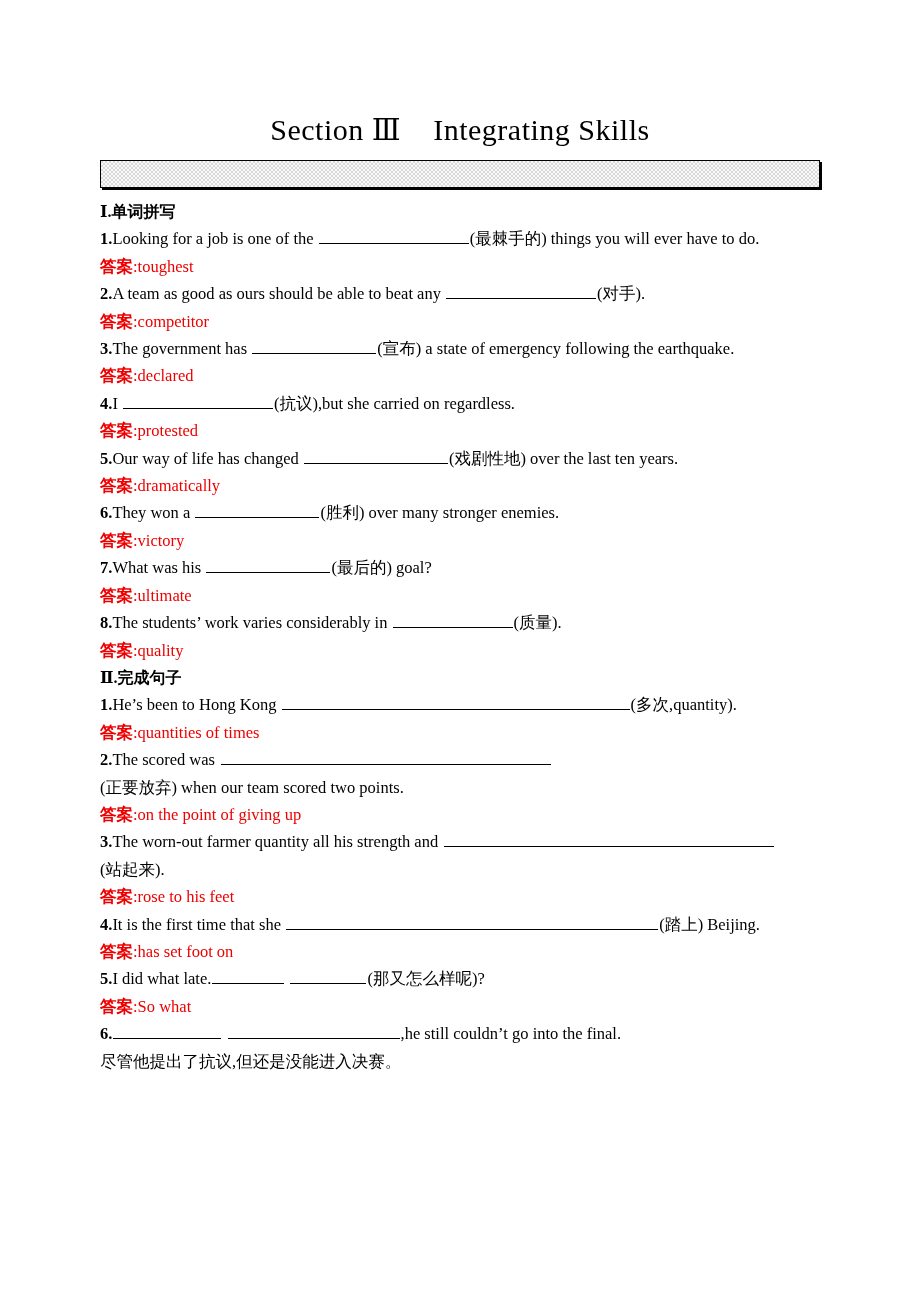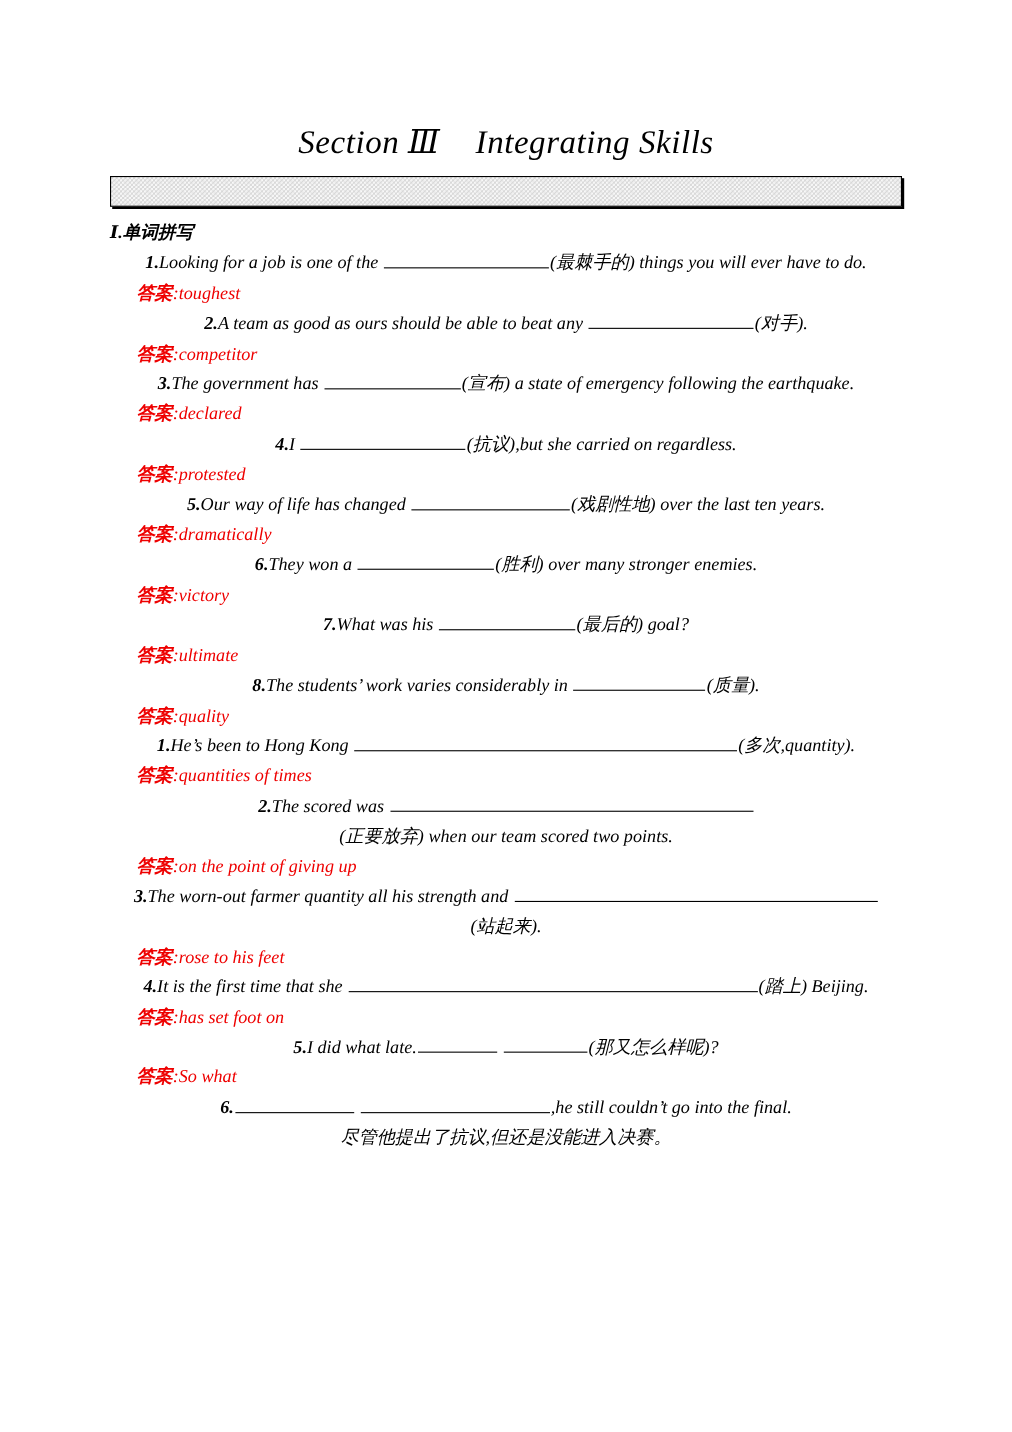--- a/index.html
+++ b/index.html
@@ -13,21 +13,20 @@
     font-family: "Liberation Serif", "DejaVu Serif", serif;
     color: #000000;
     overflow: hidden;
   }
   .page {
     position: relative;
     width: 920px;
     height: 1302px;
     box-sizing: border-box;
     padding: 0 100px;
-    font-style: italic;
   }
 
   
   .page-title {
     margin: 0;
     padding-top: 112px;
     text-align: center;
     font-size: 30px;
     font-weight: normal;
     letter-spacing: 0.5px;
@@ -56,32 +55,31 @@
     line-height: 27.4px;
   }
   .sec-head {
     font-weight: bold;
     font-size: 16px;
     line-height: 27.4px;
     white-space: pre;
   }
   .q {
     line-height: 27.4px;
-    text-align: center;
+    text-align: left;
   }
   .q .num {
     font-weight: bold;
   }
   .ans {
     color: #ee0000;
     line-height: 27.4px;
   }
   .ans .lbl {
     font-weight: bold;
-    margin-left: 24px;
   }
 
   
   .blank {
     display: inline-block;
     border-bottom: 1.4px solid #000000;
     vertical-align: baseline;
     height: 0.95em;
     margin: 0 1px;
   }
@@ -113,20 +111,21 @@
       <div class="q"><span class="num">4.</span><span>I </span><span class="blank" style="width: 150px;"></span><span>(抗议),but she carried on regardless.</span></div>
       <div class="ans"><span class="lbl">答案</span><span>:protested</span></div>
       <div class="q"><span class="num">5.</span><span>Our way of life has changed </span><span class="blank" style="width: 144px;"></span><span>(戏剧性地) over the last ten years.</span></div>
       <div class="ans"><span class="lbl">答案</span><span>:dramatically</span></div>
       <div class="q"><span class="num">6.</span><span>They won a </span><span class="blank" style="width: 124px;"></span><span>(胜利) over many stronger enemies.</span></div>
       <div class="ans"><span class="lbl">答案</span><span>:victory</span></div>
       <div class="q"><span class="num">7.</span><span>What was his </span><span class="blank" style="width: 124px;"></span><span>(最后的) goal?</span></div>
       <div class="ans"><span class="lbl">答案</span><span>:ultimate</span></div>
       <div class="q"><span class="num">8.</span><span>The students’ work varies considerably in </span><span class="blank" style="width: 120px;"></span><span>(质量).</span></div>
       <div class="ans"><span class="lbl">答案</span><span>:quality</span></div>
+      <div class="sec-head">Ⅱ.完成句子</div>
       <div class="q"><span class="num">1.</span><span>He’s been to Hong Kong </span><span class="blank" style="width: 348px;"></span><span>(多次,quantity).</span></div>
       <div class="ans"><span class="lbl">答案</span><span>:quantities of times</span></div>
       <div class="q"><span class="num">2.</span><span>The scored was </span><span class="blank-rest"></span><br><span>(正要放弃) when our team scored two points.</span></div>
       <div class="ans"><span class="lbl">答案</span><span>:on the point of giving up</span></div>
       <div class="q"><span class="num">3.</span><span>The worn-out farmer quantity all his strength and </span><span class="blank-rest"></span><br><span>(站起来).</span></div>
       <div class="ans"><span class="lbl">答案</span><span>:rose to his feet</span></div>
       <div class="q"><span class="num">4.</span><span>It is the first time that she </span><span class="blank" style="width: 372px;"></span><span>(踏上) Beijing.</span></div>
       <div class="ans"><span class="lbl">答案</span><span>:has set foot on</span></div>
       <div class="q"><span class="num">5.</span><span>I did what late.</span><span class="blank" style="width: 72px;"></span> <span class="blank" style="width: 76px;"></span><span>(那又怎么样呢)?</span></div>
       <div class="ans"><span class="lbl">答案</span><span>:So what</span></div>

